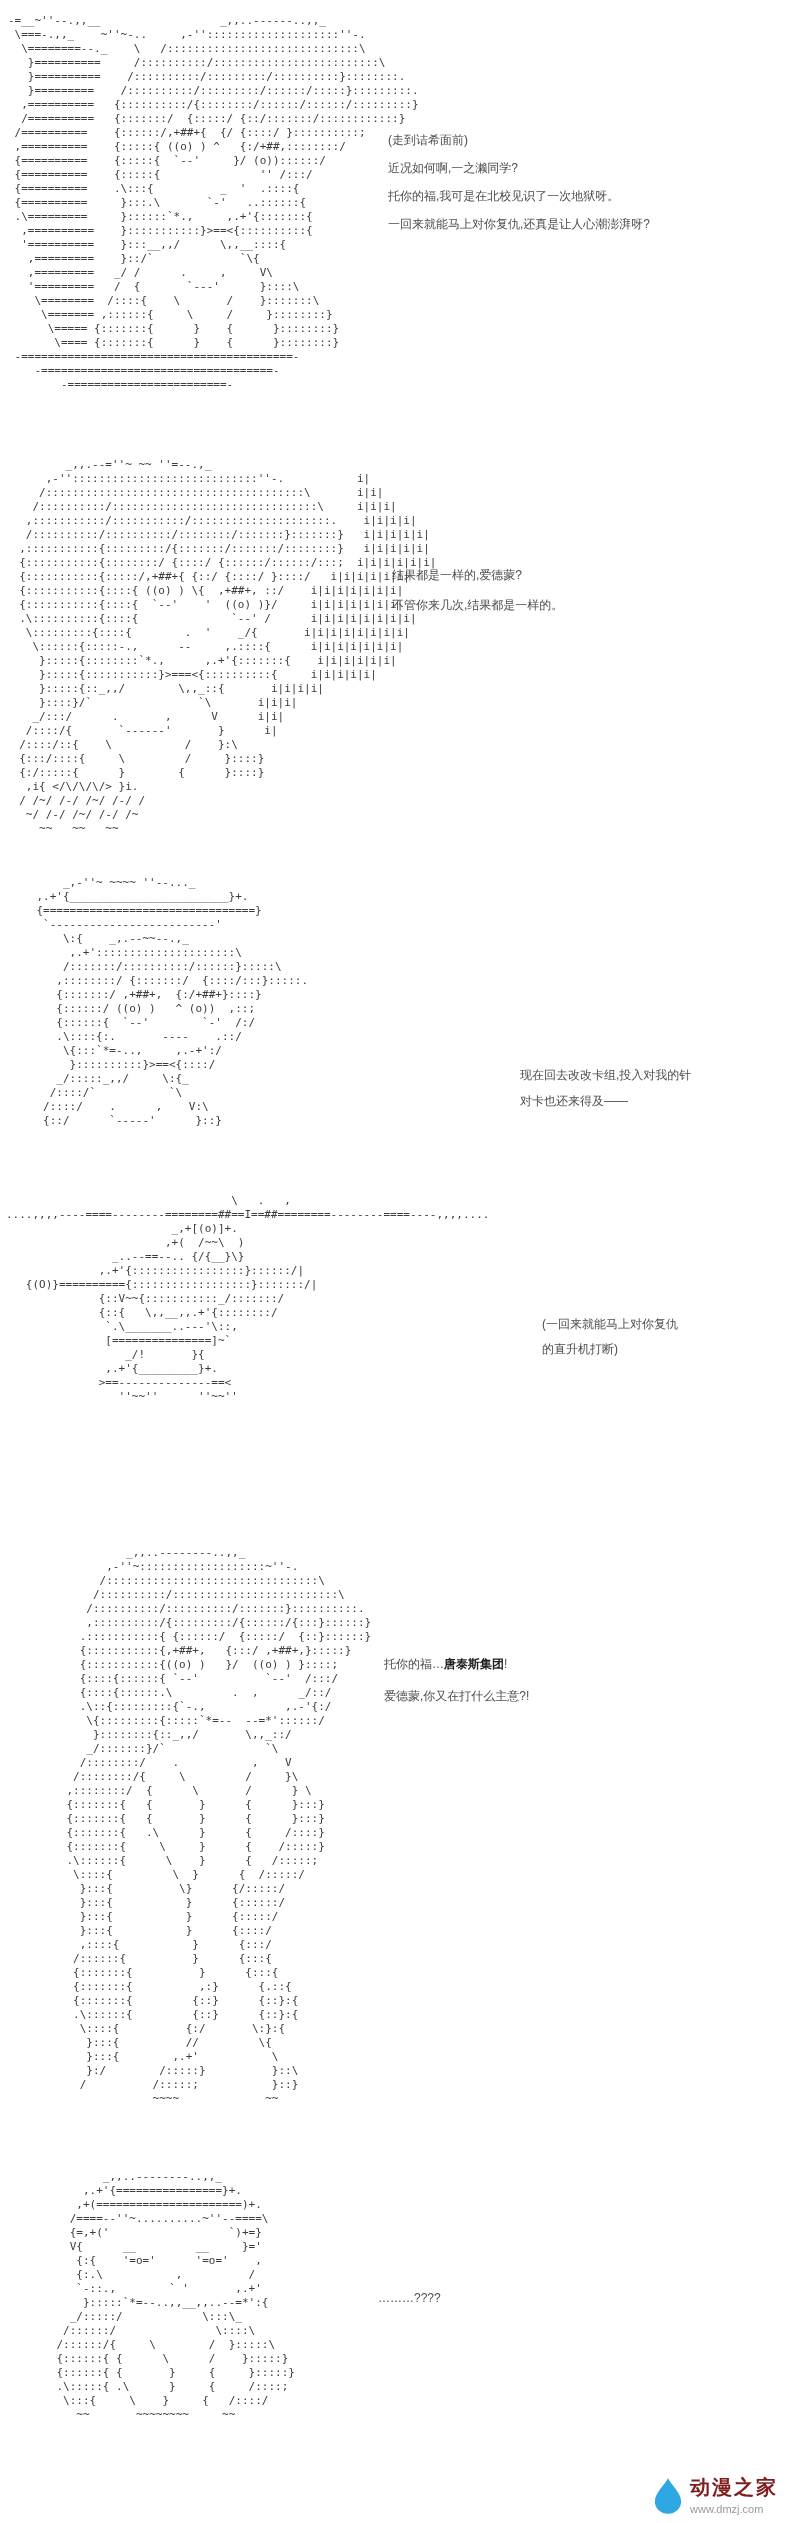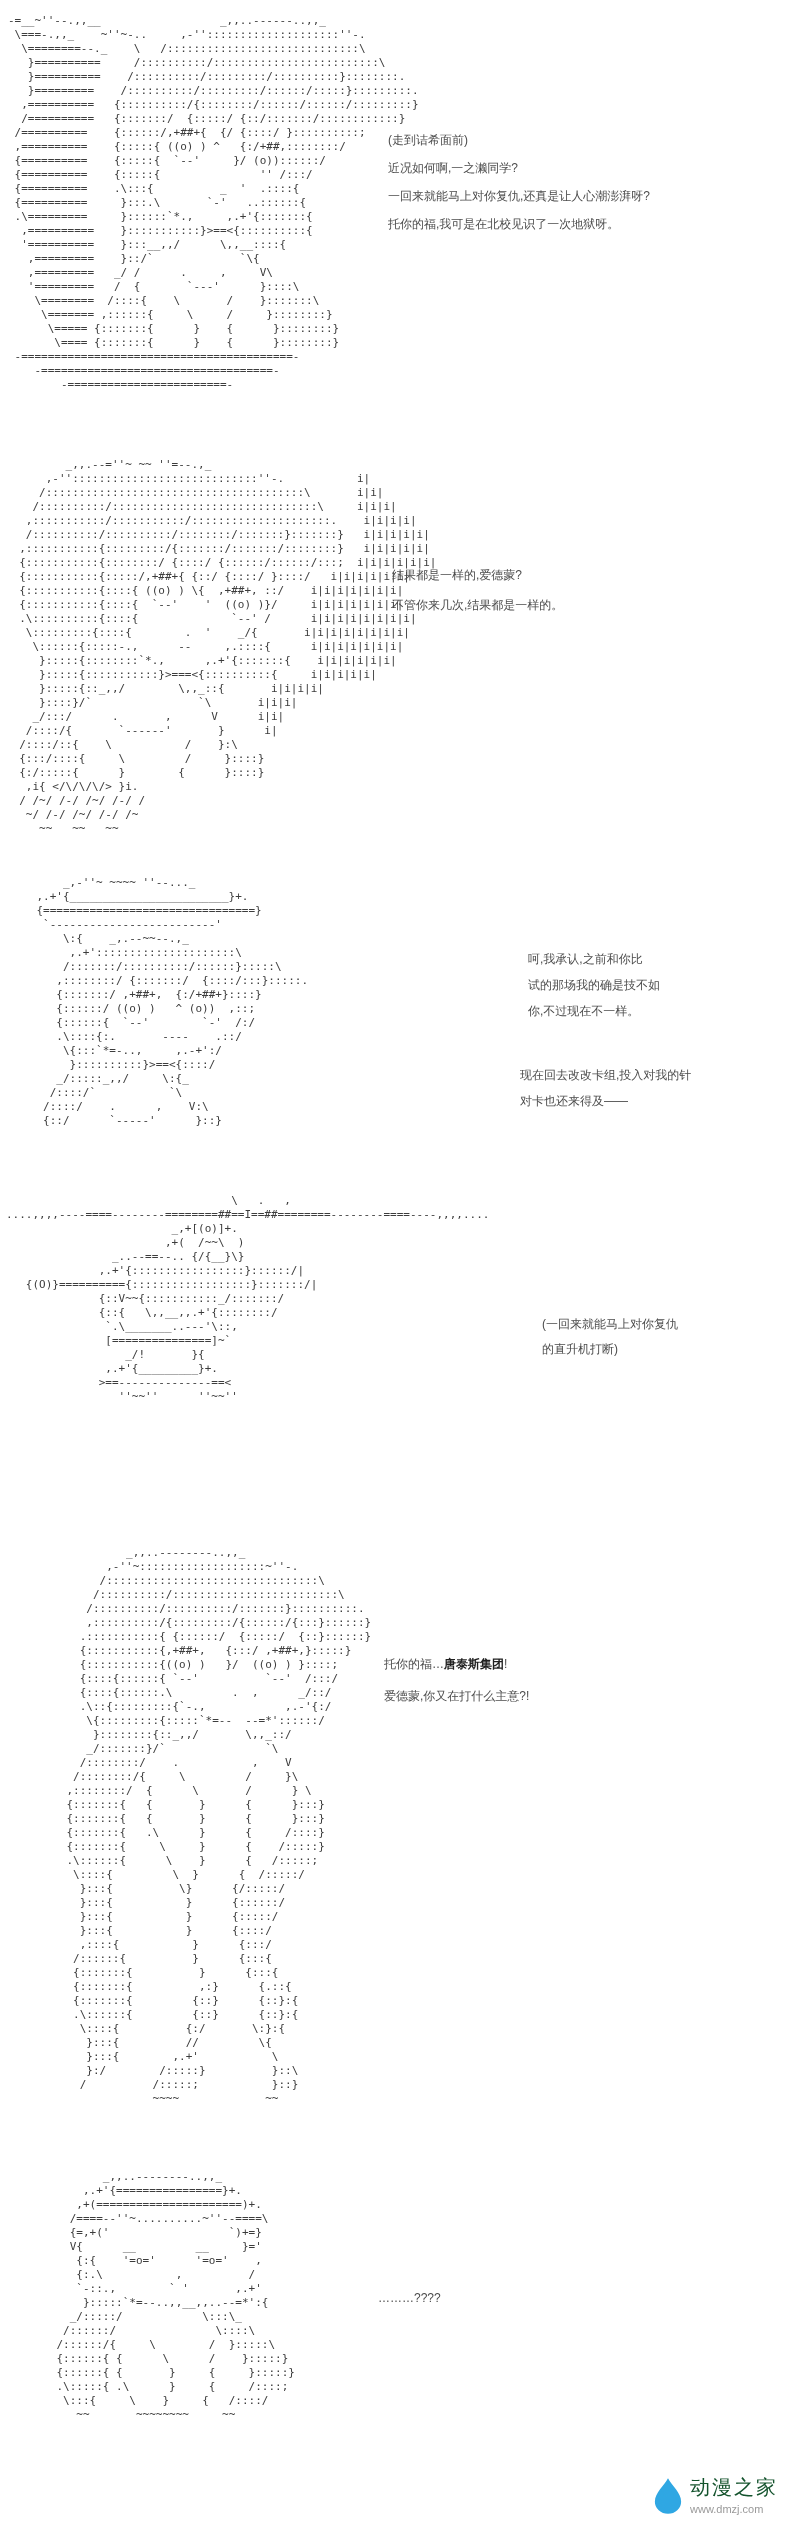--- a/index.html
+++ b/index.html
@@ -63,22 +63,22 @@
     position: absolute;
     right: 14px;
     bottom: 8px;
     display: flex;
     align-items: center;
     gap: 7px;
   }
   .wm-text { display: flex; flex-direction: column; }
   .wm-name {
     font-size: 20px;
-    font-weight: normal;
-    color: #14532d;
+    font-weight: bold;
+    color: #7f1d1d;
     letter-spacing: 2px;
     line-height: 22px;
   }
   .wm-url {
     font-size: 11px;
     color: #9a9a9a;
     margin-top: 5px;
   }
 </style>
 </head>
@@ -109,22 +109,22 @@
     \========  /::::{    \       /    }:::::::\
      \======= ,::::::{     \     /     }::::::::}
       \===== {:::::::{      }    {      }::::::::}
        \==== {:::::::{      }    {      }::::::::}
  -=========================================-
     -===================================-
         -========================-</pre>
   <div id="p1-dlg" class="dialogue">
     <p>(走到诘希面前)</p>
     <p>近况如何啊,一之濑同学?</p>
+    <p>托你的福,我可是在北校见识了一次地狱呀。</p>
     <p>一回来就能马上对你复仇,还真是让人心潮澎湃呀?</p>
-    <p>托你的福,我可是在北校见识了一次地狱呀。</p>
   </div>
 
   <pre id="p2-art" class="art">         _,,.--=''~ ~~ ''=--.,_
       ,-''::::::::::::::::::::::::::::''-.           i|
      /:::::::::::::::::::::::::::::::::::::::\       i|i|
     /::::::::::/:::::::::::::::::::::::::::::::\     i|i|i|
    ,:::::::::::/:::::::::::/:::::::::::::::::::::.    i|i|i|i|
    /::::::::::/::::::::::/::::::::/:::::::}:::::::}   i|i|i|i|i|
   ,:::::::::::{:::::::::/{:::::::/:::::::/::::::::}   i|i|i|i|i|
   {:::::::::::{::::::::/ {::::/ {::::::/::::::/:::;  i|i|i|i|i|i|
@@ -163,25 +163,20 @@
        {:::::::/ ,+##+,  {:/+##+}::::}
        {::::::/ ((o) )   ^ (o))  ,::;
        {::::::{  `--'        `-'  /:/
        .\::::{:.       ----    .::/
         \{:::`*=-..,     ,.-+':/
          }::::::::::}&gt;==&lt;{::::/
        _/:::::_,,/     \:{_
       /::::/`           `\
      /::::/    .      ,    V:\
      {::/      `-----'      }::}</pre>
-  <div id="p3-dlg-a" class="dialogue">
-    <p>呵,我承认,之前和你比</p>
-    <p>试的那场我的确是技不如</p>
-    <p>你,不过现在不一样。</p>
-  </div>
   <div id="p3-dlg-b" class="dialogue">
     <p>现在回去改改卡组,投入对我的针</p>
     <p>对卡也还来得及——</p>
   </div>
 
   <pre id="p4-art" class="art">                                  \   .   ,
 ....,,,,----====--------========##==I==##========--------====----,,,,....
                          _,+[(o)]+.
                         ,+(  /~~\  )
                 _..--==--.. {/{__}\}

